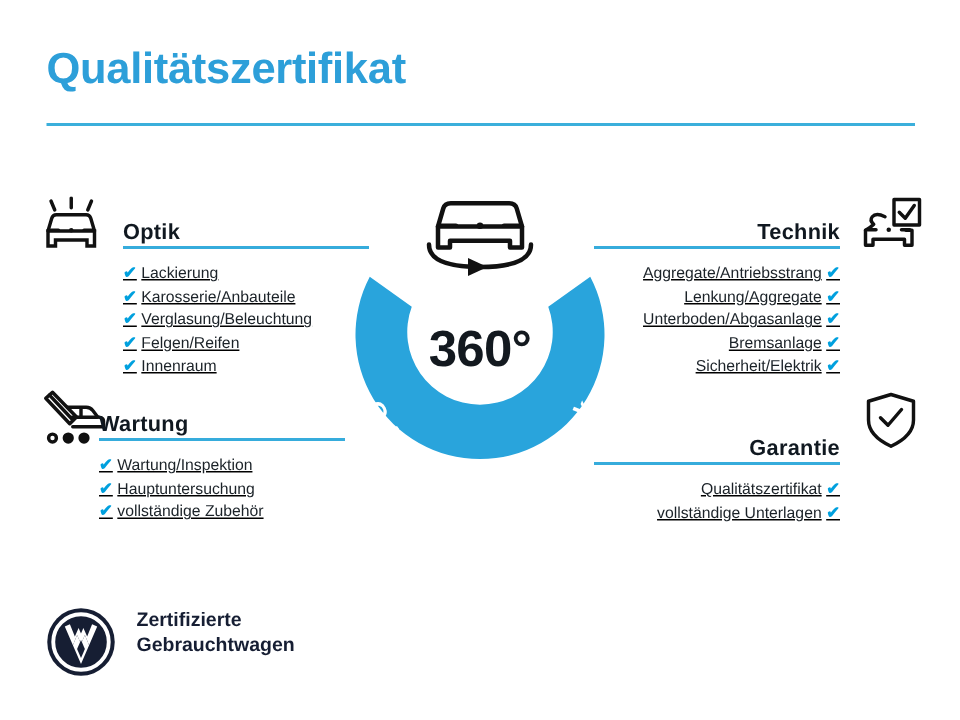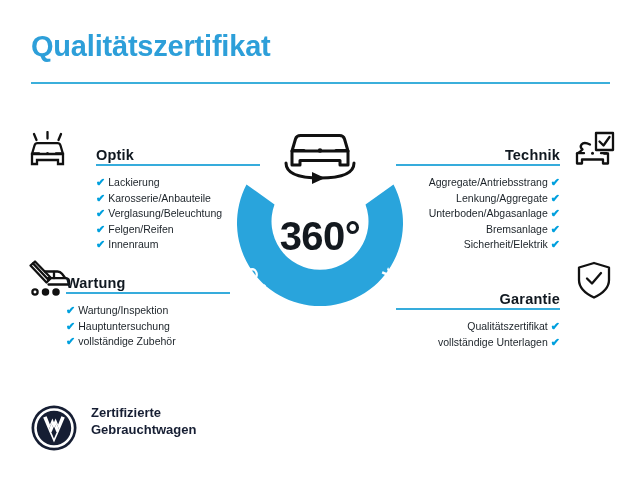--- a/index.html
+++ b/index.html
@@ -61,20 +61,21 @@
     bottom: 0;
     width: 100%;
     height: 2px;
     background: #36ACDC;
   }
 
   .items {
     margin: 0;
     padding: 0;
     list-style: none;
+    text-decoration: underline;
   }
   .item {
     font-size: 10.5px;
     color: #1B2228;
     line-height: 15.6px;
     white-space: nowrap;
   }
   .chk {
     color: #00A0DE;
     font-size: 11px;
@@ -85,21 +86,21 @@
   .col-left .sec-title { left: 0; }
   .col-left .item { text-align: left; }
   .col-left .chk { margin-right: 3px; }
 
   
   .col-right .sec-title { right: 0; }
   .col-right .item { text-align: right; }
   .col-right .chk { margin-left: 3px; }
 
   
-  #sec-optik   { left: 96px;  top: 140px; width: 164px; }
+  #sec-optik   { left: 82px;  top: 140px; width: 164px; }
   #sec-wartung { left: 66px;  top: 268px; width: 164px; }
   #sec-technik { left: 396px; top: 140px; width: 164px; }
   #sec-garantie{ left: 396px; top: 284px; width: 164px; }
 
   .sec-list-left  { margin-top: 9px; }
   .sec-list-right { margin-top: 9px; }
 
   
   .sec-icon {
     position: absolute;
@@ -116,21 +117,21 @@
     top: 122px;
     width: 196px;
     height: 200px;
   }
   #badge-360 {
     position: absolute;
     left: 0;
     top: 92px;
     width: 196px;
     text-align: center;
-    font-size: 40px;
+    font-size: 34px;
     font-weight: bold;
     color: #13191F;
     letter-spacing: -0.5px;
   }
 
   
   #footer-logo {
     position: absolute;
     left: 30px;
     top: 404px;

